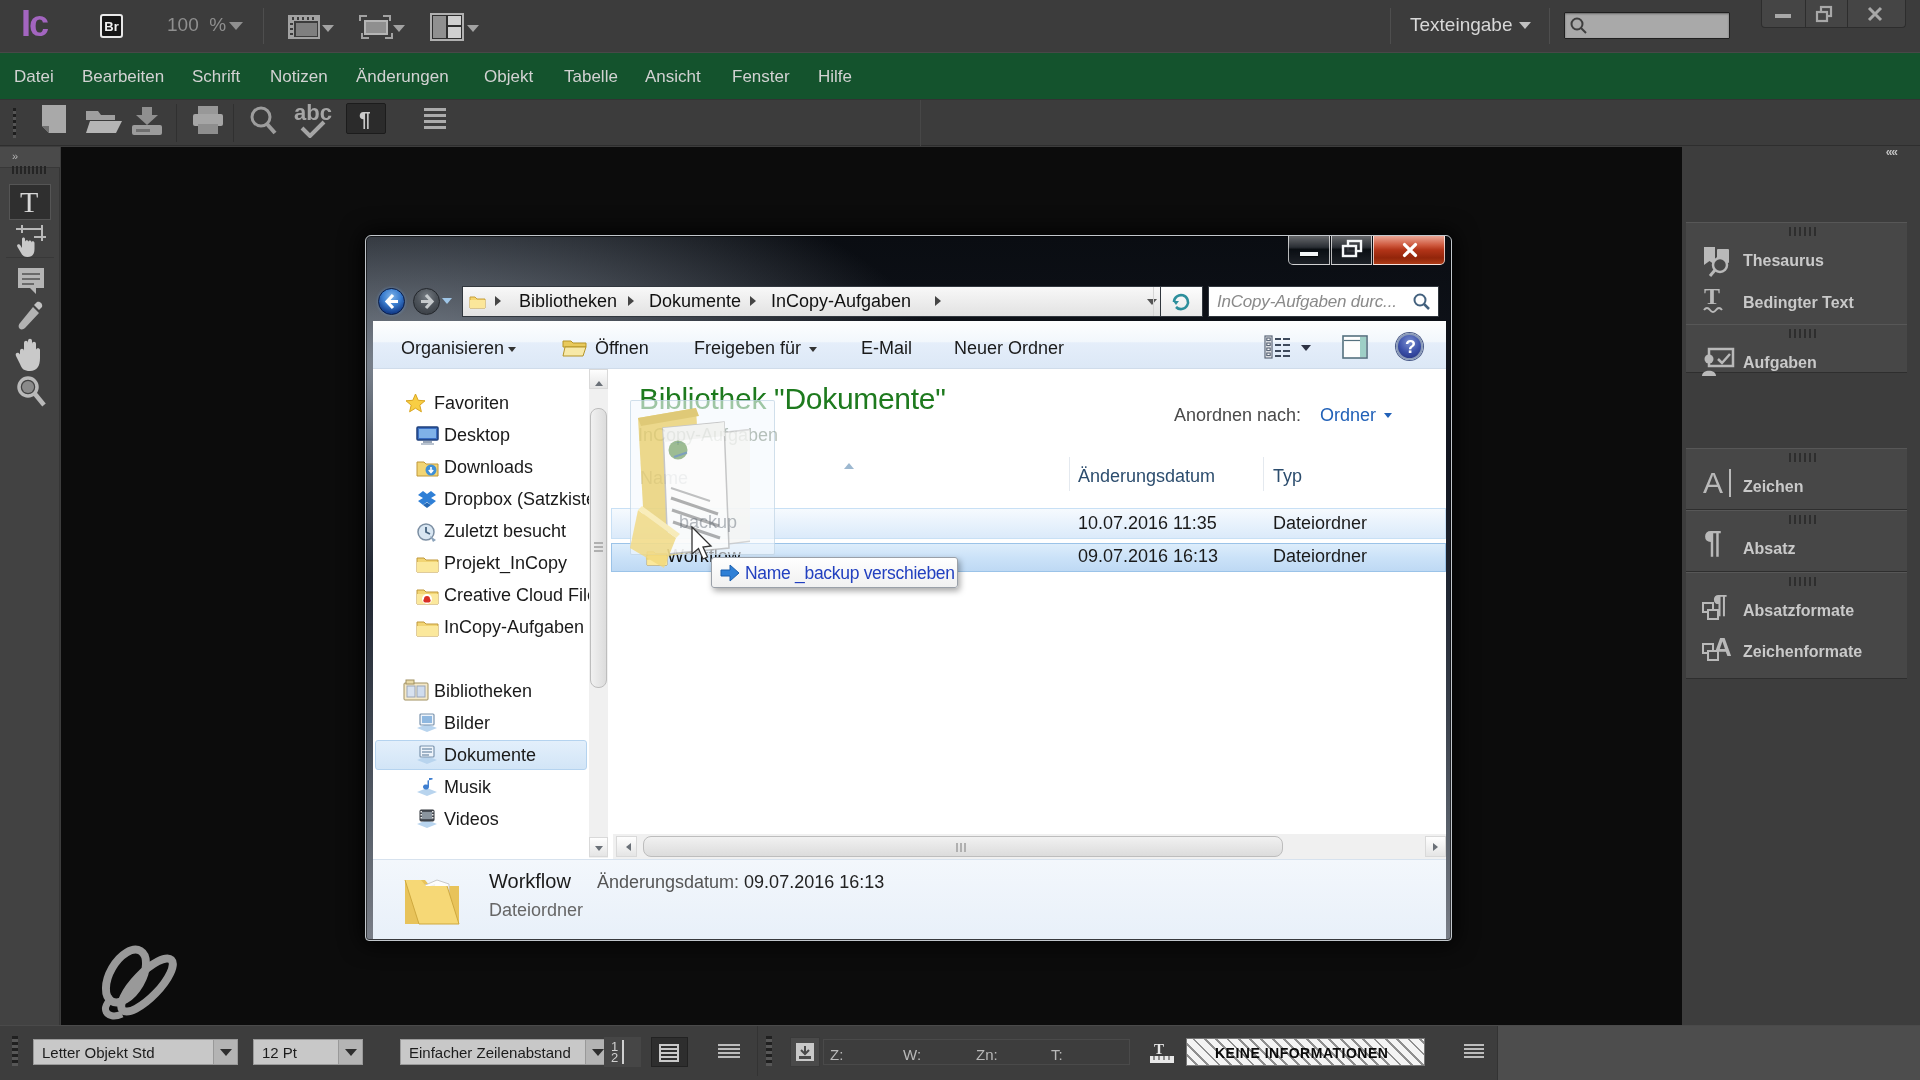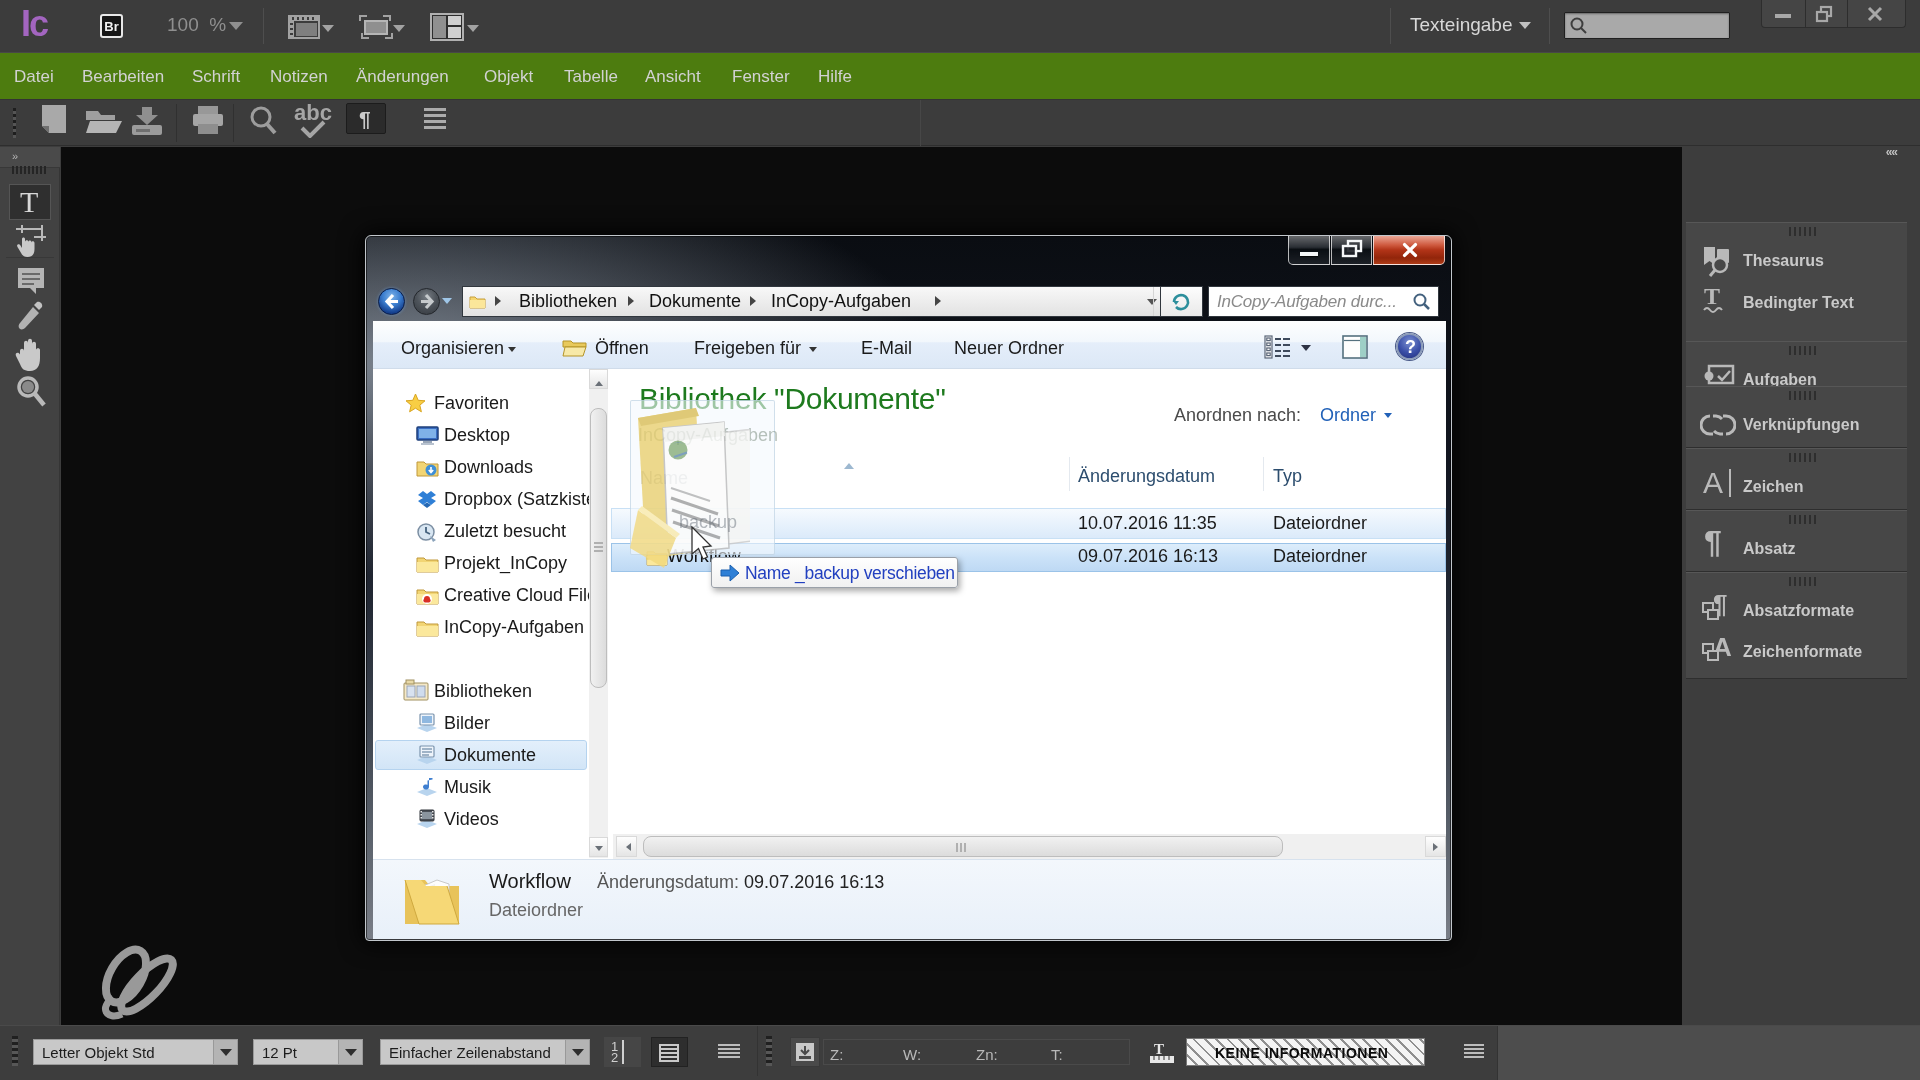--- a/index.html
+++ b/index.html
@@ -1,21 +1,21 @@
 <!DOCTYPE html>
 <html><head>
 <meta charset="utf-8">
 <style>
   * { margin:0; padding:0; box-sizing:border-box; }
   html,body { width:1920px; height:1080px; overflow:hidden; background:#3d3d3d;
     font-family:"Liberation Sans", sans-serif; }
   .abs { position:absolute; }
   
   #topbar { position:absolute; left:0; top:0; width:1920px; height:52px; background:#3c3c3c; }
-  #menubar { position:absolute; left:0; top:52px; width:1920px; height:47px; background:#4d7c0f; border-top:1px solid #484848; }
+  #menubar { position:absolute; left:0; top:52px; width:1920px; height:47px; background:#14532d; border-top:1px solid #484848; }
   #toolbar { position:absolute; left:0; top:99px; width:1920px; height:47px; background:#3c3c3c; border-top:1px solid #333; border-bottom:1px solid #2e2e2e; }
   .menuitem { position:absolute; top:14px; color:#d2d2d2; font-size:17px; }
   
   #leftpanel { position:absolute; left:0; top:147px; width:60px; height:878px; background:#424242; border-right:1px solid #353535; }
   #leftpanel .hdr { position:absolute; left:0; top:0; width:60px; height:21px; background:#4a4a4a; border-bottom:1px solid #383838; color:#b5b5b5; font-size:11px; letter-spacing:1px; padding:3px 0 0 12px; }
   
   #canvas { position:absolute; left:61px; top:147px; width:1621px; height:878px; background:#0c0c0c; }
   
   #rightpanel { position:absolute; left:1686px; top:147px; width:221px; height:877px; background:#3d3d3d; }
   .rgroup { position:absolute; left:0; width:221px; background:#474747; border-top:1px solid #575757; border-bottom:1px solid #2e2e2e; }
@@ -208,41 +208,31 @@
       <line x1="13" y1="25" x2="8" y2="31" stroke="#b9b9b9" stroke-width="3"></line>
     </svg>
     <div class="rlabel" style="top:29px;">Thesaurus</div>
     <svg class="abs" style="left:16px;top:62px" width="32" height="32" viewBox="0 0 32 32">
       <text x="2" y="19" font-family="Liberation Serif" font-size="24" font-weight="bold" fill="#b9b9b9">T</text>
       <path d="M2 25 q3 -4 6 0 q3 4 6 0 q3 -4 6 0" stroke="#b9b9b9" stroke-width="2" fill="none"></path>
     </svg>
     <div class="rlabel" style="top:71px;">Bedingter Text</div>
   </div>
 
-  <div class="rgroup" style="top:177px;height:49px;margin-top:17px;">
+  <div class="rgroup" style="top:177px;height:49px;">
     <div class="grip" style="top:4px;"></div>
     <svg class="abs" style="left:15px;top:22px" width="34" height="30" viewBox="0 0 34 30">
       <rect x="8" y="2" width="24" height="17" fill="none" stroke="#b9b9b9" stroke-width="2.5"></rect>
       <path d="M17 12 l4 4 8-9" stroke="#b9b9b9" stroke-width="2.5" fill="none"></path>
       <circle cx="8" cy="12" r="4.5" fill="#b9b9b9"></circle>
       <path d="M1 29 c0-7 14-7 14 0 z" fill="#b9b9b9"></path>
     </svg>
     <div class="rlabel" style="top:29px;">Aufgaben</div>
   </div>
 
-  <div class="rgroup" style="top:239px;height:62px;">
-    <div class="grip" style="top:4px;"></div>
-    <svg class="abs" style="left:14px;top:25px" width="36" height="26" viewBox="0 0 36 26">
-      <g fill="none" stroke="#b9b9b9" stroke-width="3">
-        <path d="M10 4 a9 9 0 1 0 0 18 h3 M13 4 h3 a9 9 0 0 1 6 3"></path>
-        <path d="M26 22 a9 9 0 1 0 0-18 h-3 M23 22 h-3 a9 9 0 0 1 -6-3"></path>
-      </g>
-    </svg>
-    <div class="rlabel" style="top:29px;">Verknüpfungen</div>
-  </div>
 
   <div class="rgroup" style="top:301px;height:62px;">
     <div class="grip" style="top:4px;"></div>
     <div class="abs" style="left:17px;top:17px;color:#b9b9b9;font-size:30px;">A</div>
     <div class="abs" style="left:43px;top:20px;width:2px;height:28px;background:#b9b9b9;"></div>
     <div class="rlabel" style="top:29px;">Zeichen</div>
   </div>
 
   <div class="rgroup" style="top:363px;height:62px;">
     <div class="grip" style="top:4px;"></div>
@@ -270,21 +260,21 @@
   <div class="right"></div>
   <div class="abs" style="left:12px;top:10px;width:6px;height:30px;background:repeating-linear-gradient(180deg,#202020 0 3px,#575757 3px 6px);"></div>
   <div class="combo" style="left:33px;width:205px;">
       <span>Letter Objekt Std</span>
       <div class="arr"></div>
     </div>
   <div class="combo" style="left:253px;width:110px;">
       <span>12 Pt</span>
       <div class="arr"></div>
     </div>
-  <div class="combo" style="left:380px;width:210px;">
+  <div class="combo" style="left:400px;width:210px;">
       <span>Einfacher Zeilenabstand</span>
       <div class="arr"></div>
     </div>
 
   <div class="abs" style="left:604px;top:11px;width:37px;height:30px;background:#464646;">
     <div class="abs" style="left:7px;top:2px;font-size:13px;color:#d0d0d0;">1</div>
     <div class="abs" style="left:7px;top:13px;font-size:13px;color:#d0d0d0;">2</div>
     <div class="abs" style="left:18px;top:3px;width:2px;height:24px;background:#d0d0d0;"></div>
   </div>
   <div class="abs" style="left:651px;top:11px;width:37px;height:30px;background:#2e2e2e;border:1px solid #222;">

